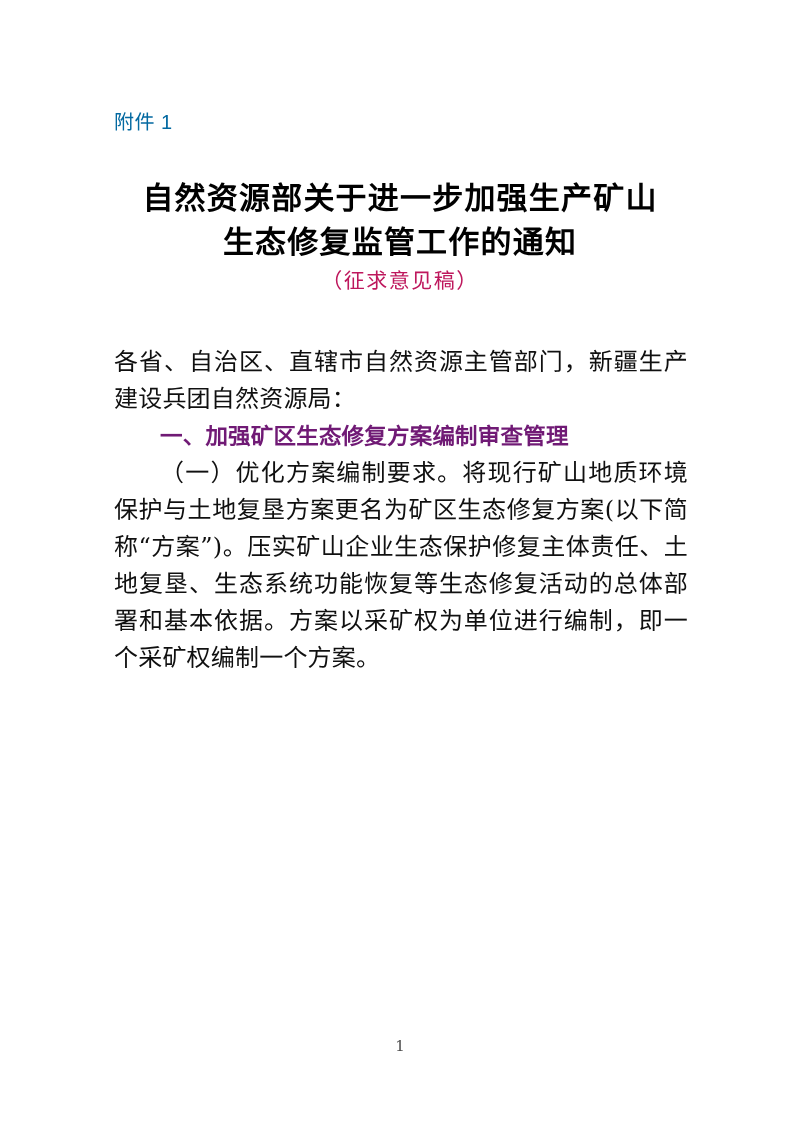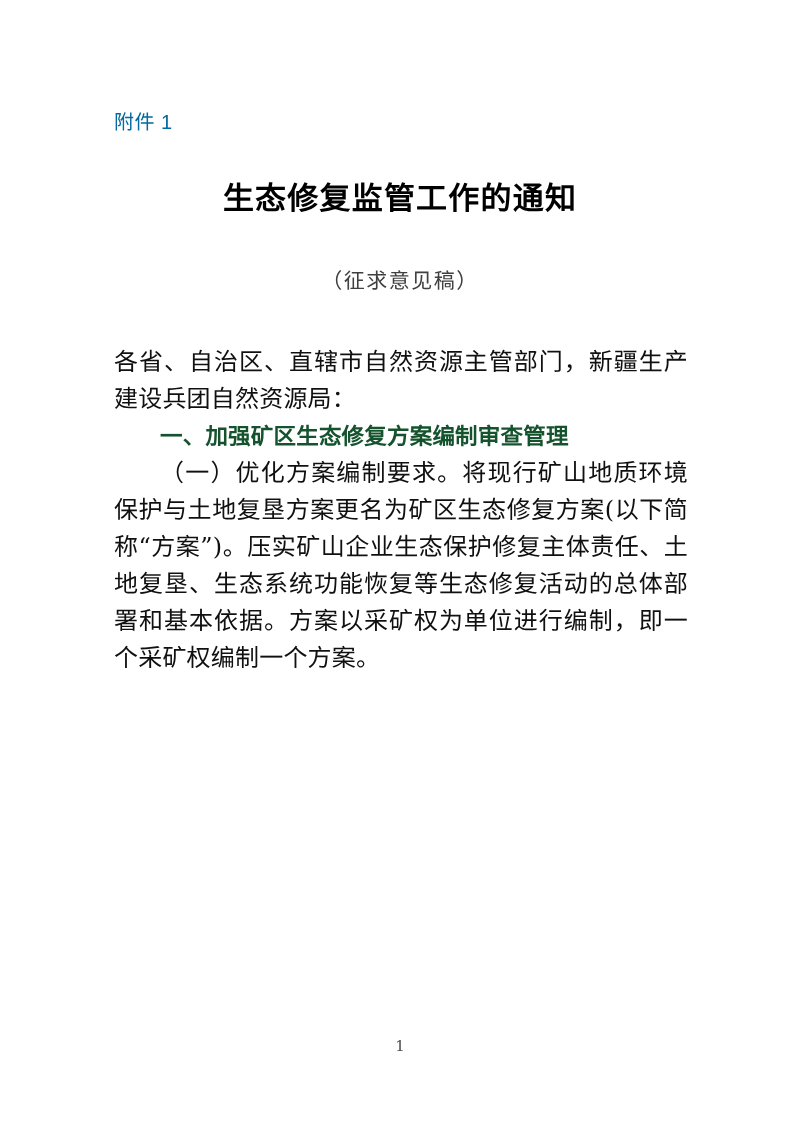--- a/index.html
+++ b/index.html
@@ -58,21 +58,21 @@
   .doc-subtitle {
     position: absolute;
     left: 0;
     top: 266px;
     width: 800px;
     text-align: center;
     font-family: Liberation Serif, serif;
     font-size: 21px;
     line-height: 30px;
     letter-spacing: 1.5px;
-    color: #404040;
+    color: #be185d;
     white-space: pre;
   }
 
   
   .body-block {
     position: absolute;
     left: 114px;
     top: 344px;
     width: 574px;
   }
@@ -91,21 +91,21 @@
   .para.indent {
     text-indent: 46px;
   }
   .heading {
     margin: 0;
     font-family: "Liberation Sans", "DejaVu Sans", sans-serif;
     font-weight: bold;
     font-size: 22.5px;
     line-height: 37px;
     letter-spacing: 0.2px;
-    color: #14532d;
+    color: #701a75;
     text-indent: 46px;
     white-space: pre-wrap;
   }
 
   
   .page-number {
     position: absolute;
     left: 0;
     top: 1036px;
     width: 800px;
@@ -118,20 +118,21 @@
   }
 </style>
 </head>
 <body>
 
 <div class="page">
 
   <div class="attachment-label">附件 1</div>
 
   <div class="doc-title">
+    <span class="title-line">自然资源部关于进一步加强生产矿山</span>
     <span class="title-line">生态修复监管工作的通知</span>
   </div>
 
   <div class="doc-subtitle">（征求意见稿）</div>
 
   <div class="body-block">
 
     <p class="para">各省、自治区、直辖市自然资源主管部门，新疆生产建设兵团自然资源局：</p>
 
 

